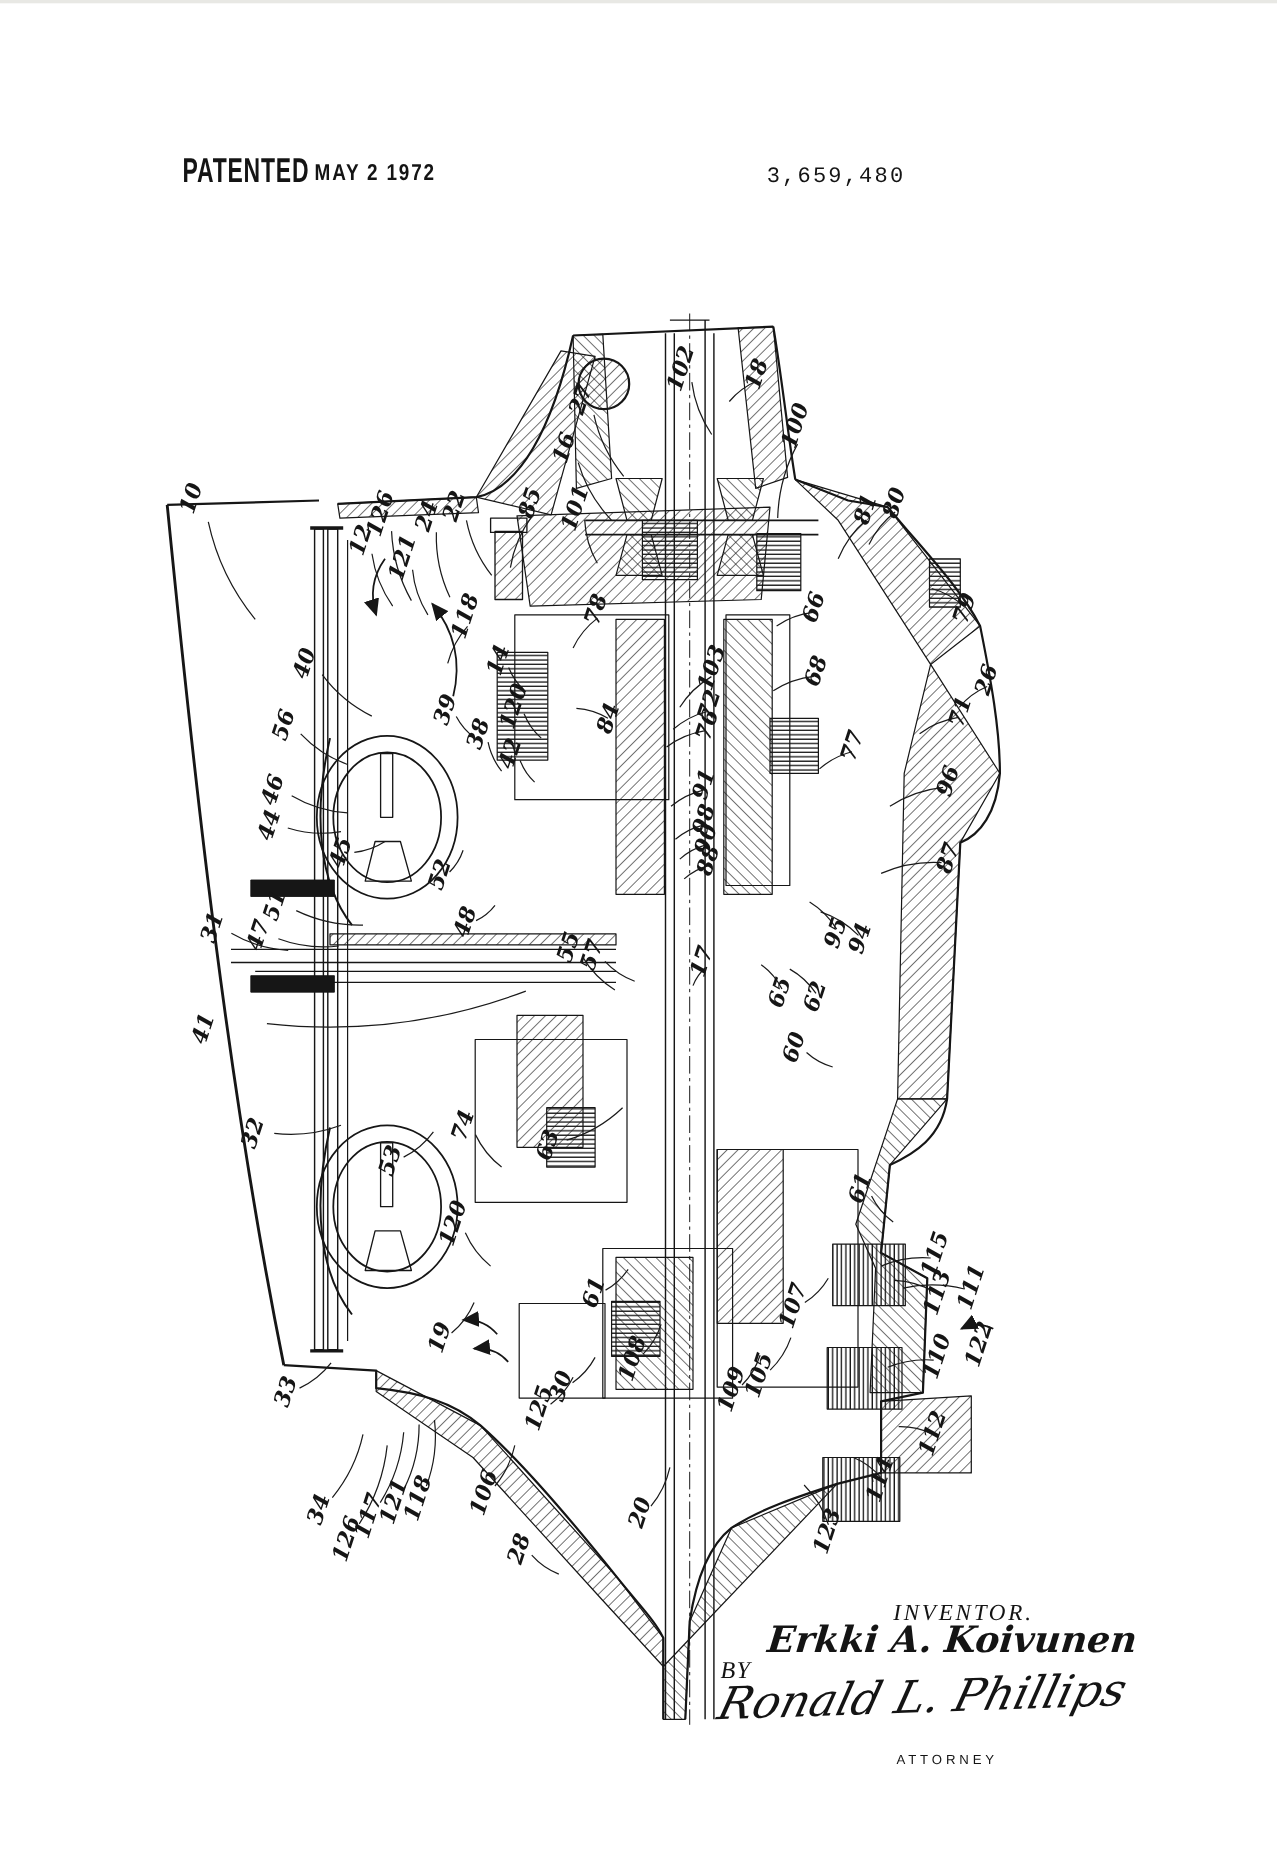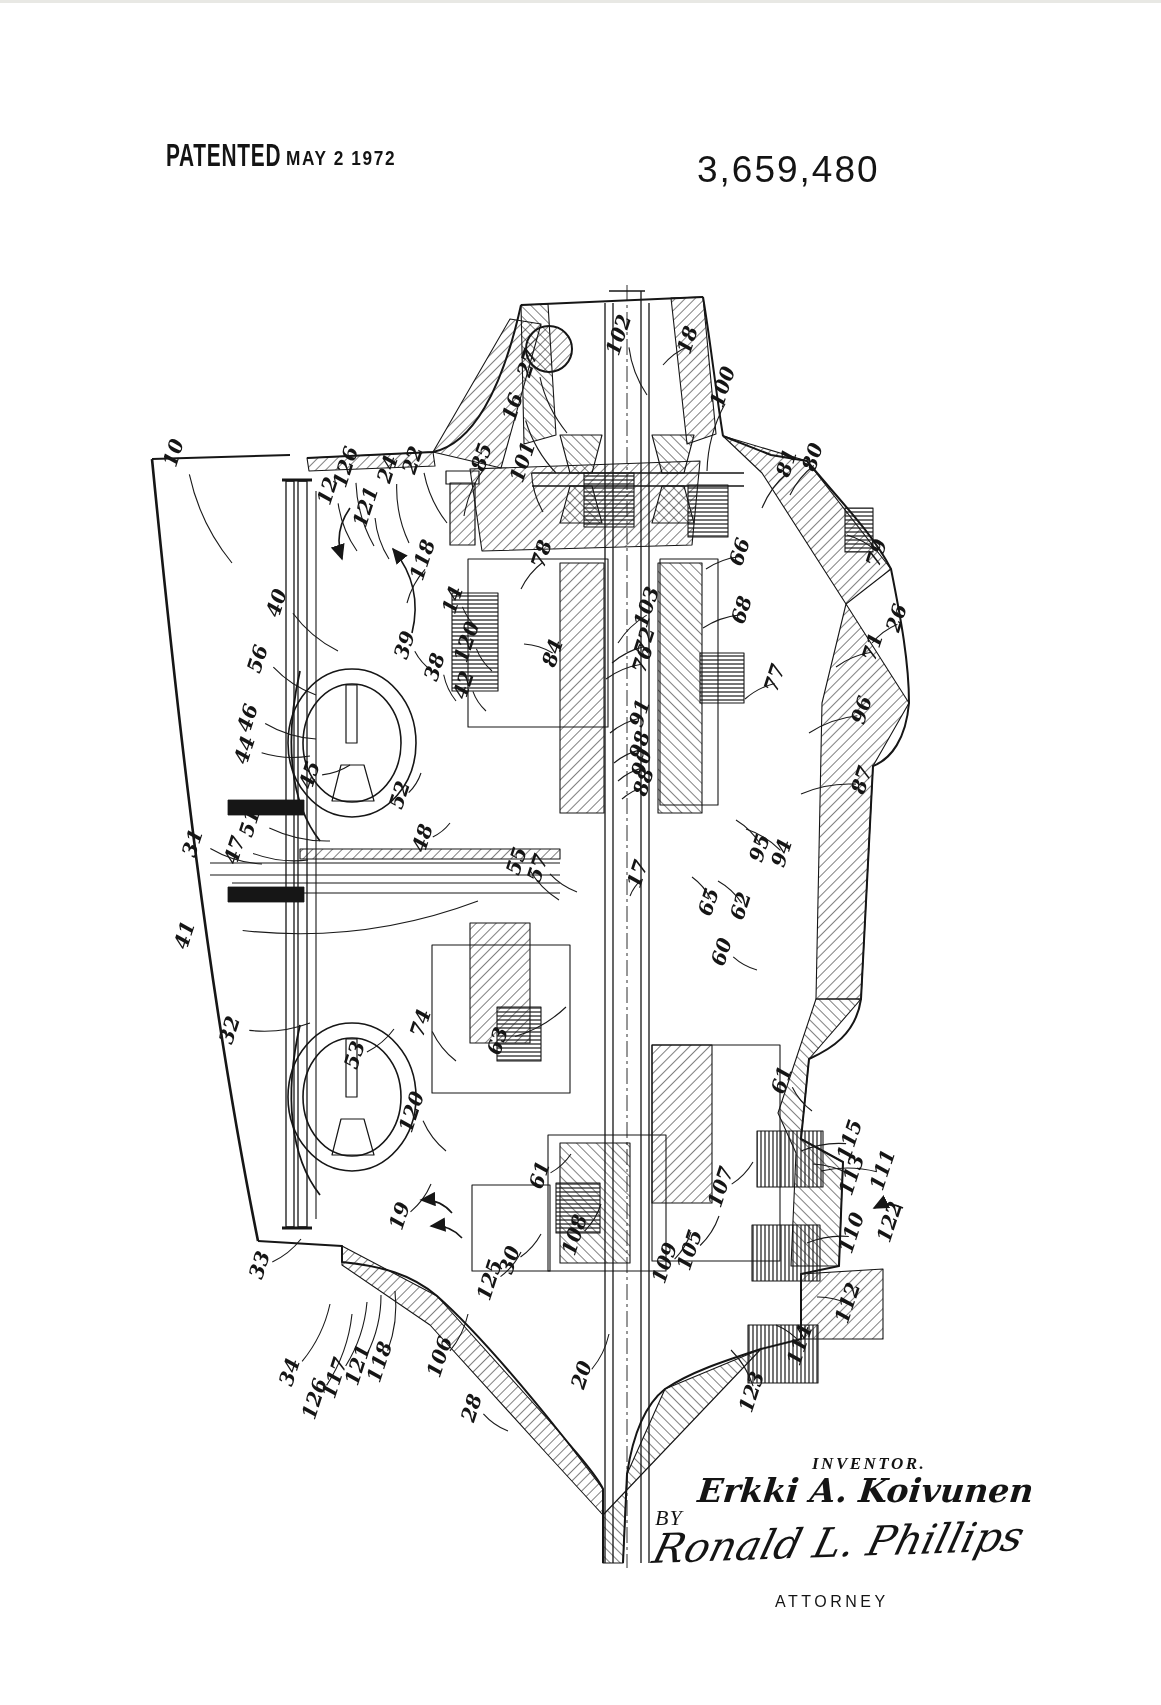--- a/index.html
+++ b/index.html
@@ -6,36 +6,36 @@
   html,body{margin:0;padding:0;background:#e8e8e4;}
   .page{position:relative;width:1161px;height:1705px;background:#ffffff;
         font-family:"Liberation Sans",sans-serif;color:#141414;overflow:hidden;margin:3px auto;}
   
   .stamp{position:absolute;left:166px;top:138px;white-space:nowrap;}
   .stamp .word{display:inline-block;font-weight:bold;font-size:29px;
         transform:scaleX(.72) scaleY(1.08);transform-origin:left bottom;
         letter-spacing:1px;font-family:"Liberation Sans",sans-serif;}
   .stamp .date{display:inline-block;font-weight:bold;font-size:21px;margin-left:-44px;
         transform:scaleX(.82);transform-origin:left bottom;letter-spacing:2px;vertical-align:2px;}
-  .patnum{position:absolute;left:697px;top:146px;font-size:37px;letter-spacing:2px;
-        font-family:Liberation Sans, sans-serif;}
+  .patnum{position:absolute;left:697px;top:146px;font-size:20px;letter-spacing:2px;
+        font-family:Liberation Mono, monospace;}
   
   .fig{position:absolute;left:0;top:0;width:1161px;height:1705px;}
   .refnum{font:italic bold 20px "DejaVu Serif",serif;fill:#151515;text-anchor:middle;}
   .leader{fill:none;stroke:#1a1a1a;stroke-width:1.1px;}
   .flow{stroke:#161616;stroke-width:1.6px;fill:none;}
   
   .cap{position:absolute;font-family:"Liberation Serif",serif;font-style:italic;}
-  .inventor-cap{left:812px;top:1451px;font-size:17px;letter-spacing:2.5px;font-weight:bold;}
+  .inventor-cap{left:812px;top:1451px;font-size:21px;letter-spacing:2.5px;}
   .inventor-name{left:698px;top:1468px;font-size:33px;font-weight:bold;
         font-family:"DejaVu Serif",serif;transform:skewX(-6deg);}
   .by-label{left:655px;top:1502px;font-size:22px;letter-spacing:1px;}
   .signature{left:648px;top:1522px;font-size:41px;font-family:"DejaVu Serif",serif;
         transform:skewX(-16deg) rotate(-2deg);transform-origin:left bottom;white-space:nowrap;}
-  .attorney-cap{left:775px;top:1590px;font-size:16px;font-style:normal;letter-spacing:3.5px;
+  .attorney-cap{left:815px;top:1590px;font-size:12px;font-style:normal;letter-spacing:3.5px;
         font-family:"Liberation Sans",sans-serif;}
 </style>
 </head>
 <body>
 
 <div class="page">
 
   <div class="stamp">
     <span class="word">PATENTED</span>
     <span class="date">MAY 2 1972</span>

